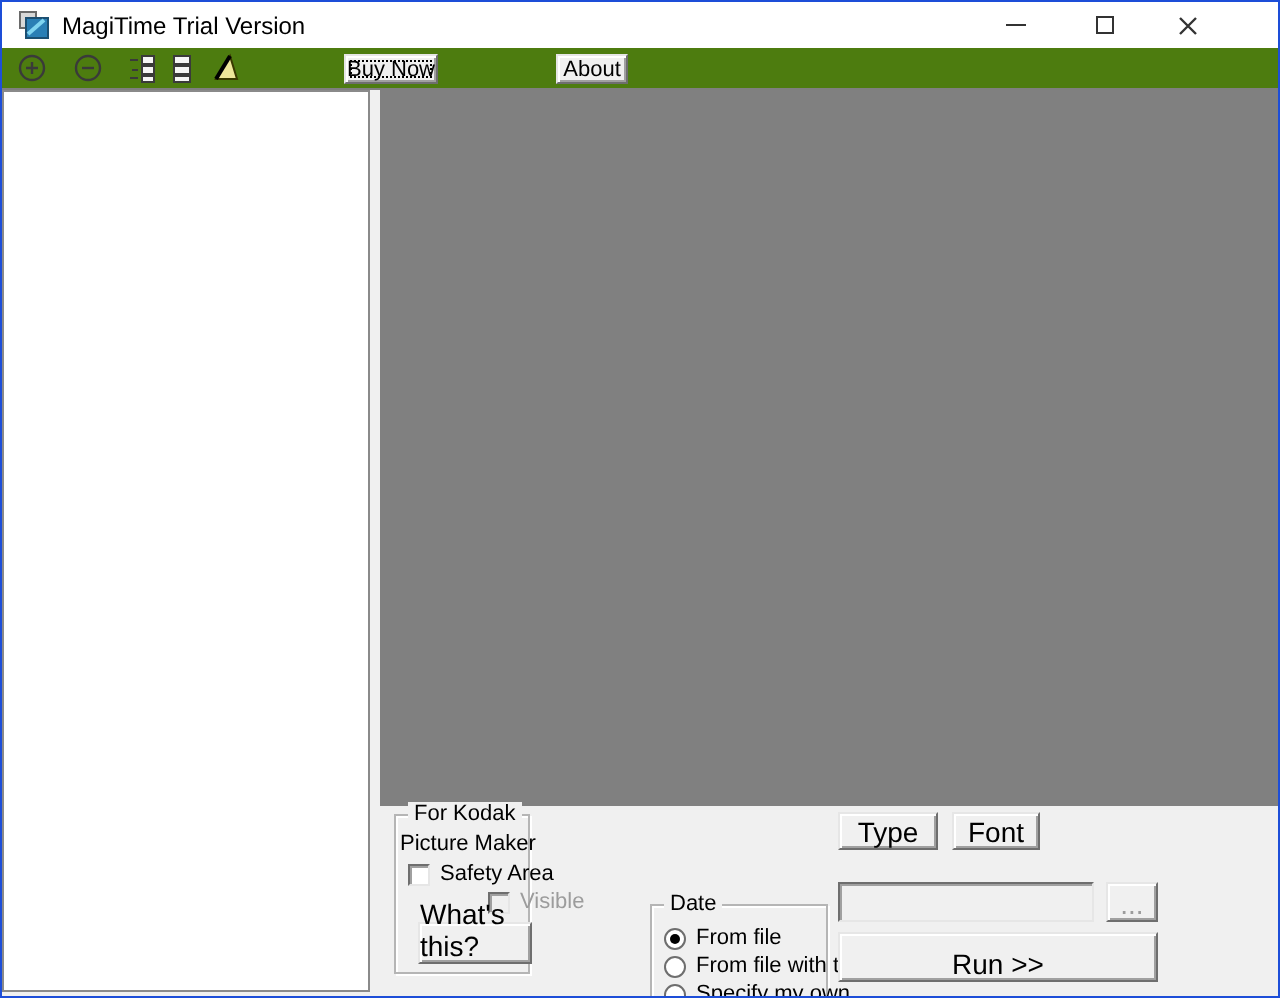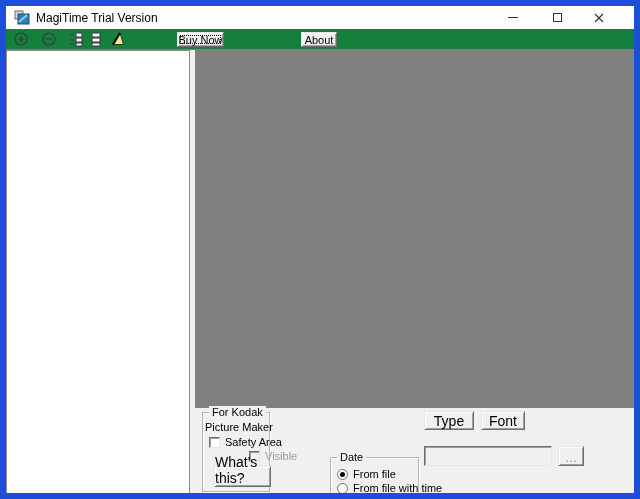--- a/index.html
+++ b/index.html
@@ -1,34 +1,34 @@
 <!DOCTYPE html>
 <html><head>
 <meta charset="utf-8">
 <style>
   * { margin:0; padding:0; box-sizing:border-box; }
   html,body { width:640px; height:499px; }
   body { font-family:"Liberation Sans", sans-serif; font-size:11px; color:#000; }
 
-  .window { position:relative; width:640px; height:499px; border:6px solid #1d4ed8; background:#f0f0f0; overflow:hidden; }
+  .window { position:relative; width:640px; height:499px; border:1px solid #1d4ed8; background:#f0f0f0; overflow:hidden; }
 
   
   .titlebar { position:absolute; left:0; top:0; width:638px; height:23px; background:#ffffff; }
   .app-icon { position:absolute; left:8px; top:4px; width:16px; height:16px; }
   .title-text { position:absolute; left:30px; top:5px; font-size:12px; color:#000; white-space:nowrap; }
   .win-ctrl { position:absolute; top:0; width:38px; height:23px; display:flex; align-items:center; justify-content:center; }
   .ctrl-min { right:112px; }
   .ctrl-max { right:68px; }
   .ctrl-close { right:26px; }
   .glyph-min { width:10px; height:0; border-top:1px solid #333; display:block; }
   .glyph-max { width:9px; height:9px; border:1px solid #333; display:block; }
   .glyph-close { width:10px; height:10px; display:block; }
 
   
-  .toolbar { position:absolute; left:0; top:23px; width:638px; height:21px; background:#15803d; border-bottom:1px solid #7f7f7f; }
+  .toolbar { position:absolute; left:0; top:23px; width:638px; height:21px; background:#4d7c0f; border-bottom:1px solid #7f7f7f; }
   .tb-icon { position:absolute; top:2px; width:16px; height:16px; }
   .tb-btn { position:absolute; top:3px; height:15px; background:#f0f0f0;
             border:1px solid; border-color:#e6e6e6 #6e6e6e #6e6e6e #e6e6e6;
             box-shadow: inset 1px 1px 0 #ffffff, inset -1px -1px 0 #a0a0a0;
             display:flex; align-items:center; justify-content:center; font-size:11px; cursor:default; }
   .tb-btn.focused { box-shadow: inset 1px 1px 0 #ffffff, inset -1px -1px 0 #a0a0a0; }
   .tb-btn.focused::after { content:""; position:absolute; left:2px; top:2px; right:2px; bottom:2px; border:1px dotted #000; }
 
   
   .left-panel { position:absolute; left:0px; top:44px; width:184px; height:451px; background:#ffffff; border:1px solid #8a8a8a; }
@@ -105,21 +105,21 @@
     <svg class="tb-icon" style="left:104px" viewBox="0 0 16 16">
       <polygon points="3,13.5 10,2 13.5,13.5" fill="#efe79a" stroke="#3a3a00" stroke-width="1"></polygon>
       <path d="M10 2 L3 13.5" stroke="#000" stroke-width="2"></path>
     </svg>
     <div class="tb-btn focused" style="left:171px; width:47px;">
       <span>Buy Now</span>
     </div>
     <div class="tb-btn" style="left:232px; width:45px;margin-top:40px;">
       <span>Help</span>
     </div>
-    <div class="tb-btn" style="left:277px; width:36px;margin-left:18px;">
+    <div class="tb-btn" style="left:277px; width:36px;">
       <span>About</span>
     </div>
   </div>
 
   <div class="left-panel"></div>
 
   <div class="preview"></div>
 
   <div class="bottom-panel">
 
@@ -160,15 +160,18 @@
     <div class="btn3d" style="left:230px; top:3px; width:50px; height:19px;">
       <span>Type</span>
     </div>
     <div class="btn3d" style="left:287px; top:3px; width:44px; height:19px;">
       <span>Font</span>
     </div>
     <input class="sunken-input" style="left: 230px; top: 38px; width: 128px; height: 20px;" value="">
     <div class="btn3d disabled-text" style="left:364px; top:38px; width:26px; height:20px;">
       <span class="disabled-text">...</span>
     </div>
+    <div class="btn3d" style="left:230px; top:63px; width:160px; height:25px;">
+      <span>Run &gt;&gt;</span>
+    </div>
 
   </div>
 </div>
 
 </body></html>

